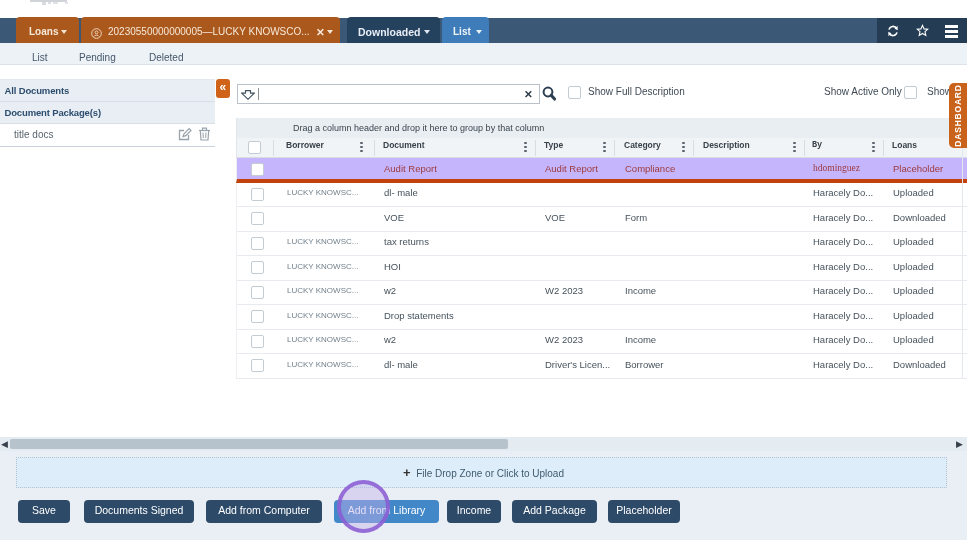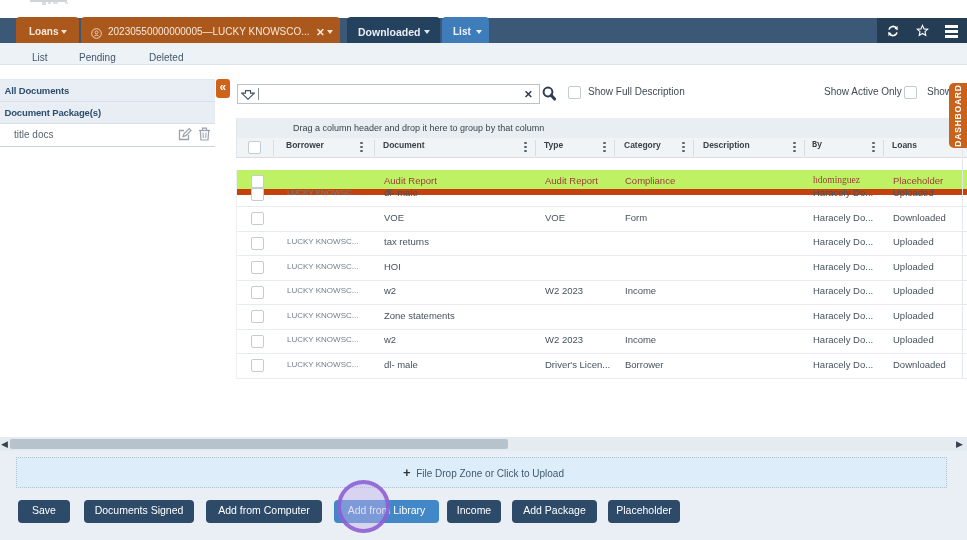--- a/index.html
+++ b/index.html
@@ -158,21 +158,21 @@
     <i></i>
     <i></i>
     <i></i>
   </div>
 <div class="dots" style="left:872px;">
     <i></i>
     <i></i>
     <i></i>
   </div>
 
-<div class="row" style="top:158px;background:#bef264;border-bottom:6px solid #c2410c;margin-top:12px;">
+<div class="row" style="top:158px;background:#c4b5fd;border-bottom:4px solid #c2410c;">
   <div class="rcb"></div>
   <div class="rc" style="left:147px;color:#9e3a39;">Audit Report</div>
   <div class="rc" style="left:308px;color:#9e3a39;">Audit Report</div>
   <div class="rc" style="left:388px;color:#9e3a39;">Compliance</div>
   <div class="rc" style="left:576px;color:#9e3a39;font-family:Liberation Serif, serif;">hdominguez</div>
   <div class="rc" style="left:656px;color:#9e3a39;">Placeholder</div>
 </div>
 <div class="row" style="top:182.55px;">
   <div class="rcb"></div>
   <div class="rb">LUCKY KNOWSC...</div>
@@ -207,21 +207,21 @@
   <div class="rb">LUCKY KNOWSC...</div>
   <div class="rc" style="left:147px;">w2</div>
   <div class="rc" style="left:308px;">W2 2023</div>
   <div class="rc" style="left:388px;">Income</div>
   <div class="rc" style="left:576px;">Haracely Do...</div>
   <div class="rc" style="left:656px;">Uploaded</div>
 </div>
 <div class="row" style="top:305.3px;">
   <div class="rcb"></div>
   <div class="rb">LUCKY KNOWSC...</div>
-  <div class="rc" style="left:147px;">Zone statements</div>
+  <div class="rc" style="left:147px;">Drop statements</div>
   <div class="rc" style="left:576px;">Haracely Do...</div>
   <div class="rc" style="left:656px;">Uploaded</div>
 </div>
 <div class="row" style="top:329.85px;">
   <div class="rcb"></div>
   <div class="rb">LUCKY KNOWSC...</div>
   <div class="rc" style="left:147px;">w2</div>
   <div class="rc" style="left:308px;">W2 2023</div>
   <div class="rc" style="left:388px;">Income</div>
   <div class="rc" style="left:576px;">Haracely Do...</div>

